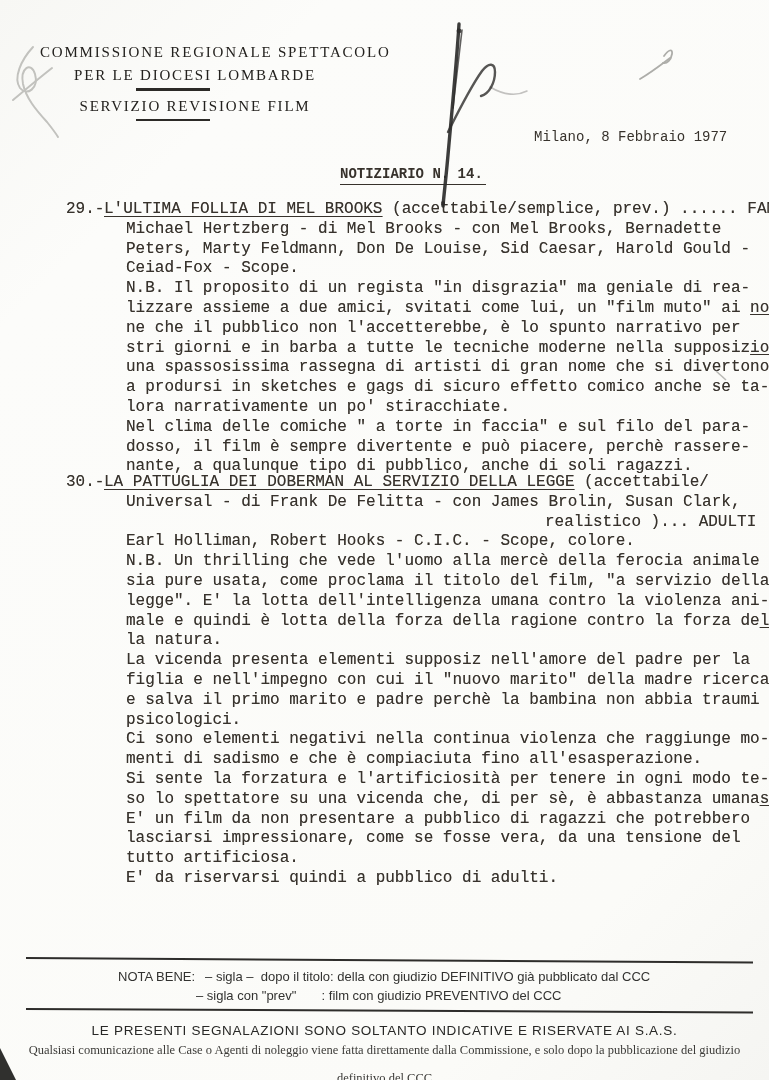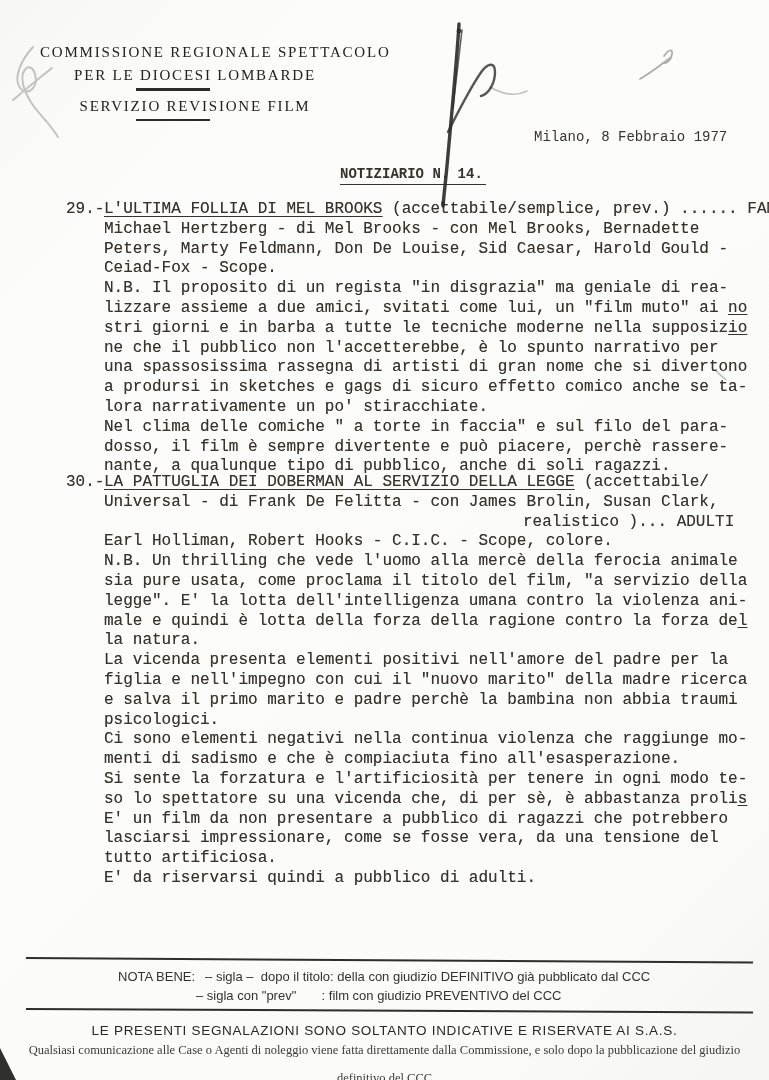--- a/index.html
+++ b/index.html
@@ -26,21 +26,21 @@
   .lh-bar{width:74px;height:2.5px;background:#2c2a27;margin:4px auto 0;transform:translateX(-22px);}
   
   .dateline{position:absolute;left:534px;top:129px;font-size:14px;white-space:pre;}
   .doc-title{
     position:absolute;left:340px;top:166px;font-size:14px;font-weight:bold;
     border-bottom:1.6px solid #37322c;padding:0 3px 2px 0;white-space:pre;
   }
   
   .item{position:absolute;left:66px;width:690px;}
   .line{height:19.8px;line-height:19.8px;font-size:16px;white-space:pre;text-shadow:0 0 0.4px rgba(55,50,44,.55);}
-  .ind{margin-left:38px;}
+  .ind{margin-left:60px;}
   .num{display:inline-block;width:38px;}
   .t{ text-decoration:underline;text-decoration-thickness:1.4px;text-underline-offset:3px;}
   .u{ text-decoration:underline;text-decoration-thickness:1.2px;text-underline-offset:2px;}
   .cls30{padding-left:419px;}
   
   .rule{position:absolute;left:26px;width:727px;height:2px;background:#2e2d2b;transform-origin:left center;}
   .rule1{top:957px;transform:rotate(0.35deg);}
   .rule2{top:1008px;transform:rotate(0.28deg);}
   .nb-row{position:absolute;font-family:"Liberation Sans", sans-serif;font-size:13px;color:#323230;white-space:pre;}
   .nb1{left:118px;top:969px;}
@@ -76,48 +76,48 @@
 
   <div class="doc-title">NOTIZIARIO N. 14.</div>
 
   <div class="item" style="top:200px">
     <div class="line"><span class="num">29.-</span><span class="t">L'ULTIMA FOLLIA DI MEL BROOKS</span><span> (accettabile/semplice, prev.) ...... FAMIGLIE</span></div>
     <div class="line ind">Michael Hertzberg - di Mel Brooks - con Mel Brooks, Bernadette</div>
     <div class="line ind">Peters, Marty Feldmann, Don De Louise, Sid Caesar, Harold Gould -</div>
     <div class="line ind">Ceiad-Fox - Scope.</div>
     <div class="line ind"><span>N.B. Il proposito di un regista "in disgrazia" ma geniale di rea-</span><span class="u"></span></div>
     <div class="line ind"><span>lizzare assieme a due amici, svitati come lui, un "film muto" ai </span><span class="u">no</span></div>
+    <div class="line ind"><span>ne che il pubblico non l'accetterebbe, è lo spunto narrativo per</span><span class="u"></span></div>
     <div class="line ind"><span>stri giorni e in barba a tutte le tecniche moderne nella supposiz</span><span class="u">io</span></div>
-    <div class="line ind"><span>ne che il pubblico non l'accetterebbe, è lo spunto narrativo per</span><span class="u"></span></div>
     <div class="line ind"><span>una spassosissima rassegna di artisti di gran nome che si divertono</span><span class="u"></span></div>
     <div class="line ind"><span>a prodursi in sketches e gags di sicuro effetto comico anche se ta-</span><span class="u"></span></div>
     <div class="line ind"><span>lora narrativamente un po' stiracchiate.</span><span class="u"></span></div>
     <div class="line ind"><span>Nel clima delle comiche " a torte in faccia" e sul filo del para-</span><span class="u"></span></div>
     <div class="line ind"><span>dosso, il film è sempre divertente e può piacere, perchè rassere-</span><span class="u"></span></div>
     <div class="line ind"><span>nante, a qualunque tipo di pubblico, anche di soli ragazzi.</span><span class="u"></span></div>
   </div>
 
   <div class="item" style="top:473px">
     <div class="line"><span class="num">30.-</span><span class="t">LA PATTUGLIA DEI DOBERMAN AL SERVIZIO DELLA LEGGE</span><span> (accettabile/</span></div>
     <div class="line ind">Universal - di Frank De Felitta - con James Brolin, Susan Clark,</div>
     <div class="line ind cls30">realistico )... ADULTI</div>
     <div class="line ind">Earl Holliman, Robert Hooks - C.I.C. - Scope, colore.</div>
     <div class="line ind"><span>N.B. Un thrilling che vede l'uomo alla mercè della ferocia animale</span><span class="u"></span></div>
     <div class="line ind"><span>sia pure usata, come proclama il titolo del film, "a servizio della</span><span class="u"></span></div>
     <div class="line ind"><span>legge". E' la lotta dell'intelligenza umana contro la violenza ani-</span><span class="u"></span></div>
     <div class="line ind"><span>male e quindi è lotta della forza della ragione contro la forza de</span><span class="u">l</span></div>
     <div class="line ind"><span>la natura.</span><span class="u"></span></div>
-    <div class="line ind"><span>La vicenda presenta elementi positivi nell'amore del padre per la</span><span class="u"></span></div>
+    <div class="line ind"><span>La vicenda presenta elementi supposiz nell'amore del padre per la</span><span class="u"></span></div>
     <div class="line ind"><span>figlia e nell'impegno con cui il "nuovo marito" della madre ricerca</span><span class="u"></span></div>
     <div class="line ind"><span>e salva il primo marito e padre perchè la bambina non abbia traumi</span><span class="u"></span></div>
     <div class="line ind"><span>psicologici.</span><span class="u"></span></div>
     <div class="line ind"><span>Ci sono elementi negativi nella continua violenza che raggiunge mo-</span><span class="u"></span></div>
     <div class="line ind"><span>menti di sadismo e che è compiaciuta fino all'esasperazione.</span><span class="u"></span></div>
     <div class="line ind"><span>Si sente la forzatura e l'artificiosità per tenere in ogni modo te-</span><span class="u"></span></div>
-    <div class="line ind"><span>so lo spettatore su una vicenda che, di per sè, è abbastanza proli</span><span class="u">s</span></div>
+    <div class="line ind"><span>so lo spettatore su una vicenda che, di per sè, è abbastanza umana</span><span class="u">s</span></div>
     <div class="line ind"><span>E' un film da non presentare a pubblico di ragazzi che potrebbero</span><span class="u"></span></div>
     <div class="line ind"><span>lasciarsi impressionare, come se fosse vera, da una tensione del</span><span class="u"></span></div>
     <div class="line ind"><span>tutto artificiosa.</span><span class="u"></span></div>
     <div class="line ind"><span>E' da riservarsi quindi a pubblico di adulti.</span><span class="u"></span></div>
   </div>
 
   <div class="rule rule1"></div>
   <div class="nb-row nb1"><span class="nb-label">NOTA BENE:</span><span>– sigla –  dopo il titolo: della con giudizio DEFINITIVO già pubblicato dal CCC</span></div>
   <div class="nb-row nb2"><span>– sigla con "prev"       : film con giudizio PREVENTIVO del CCC</span></div>
   <div class="rule rule2"></div>

